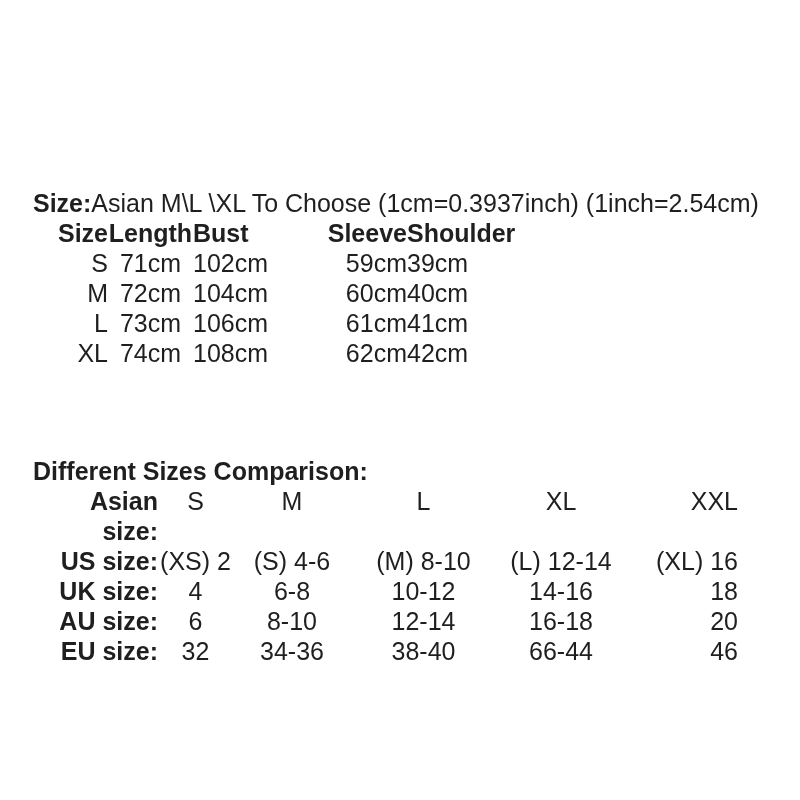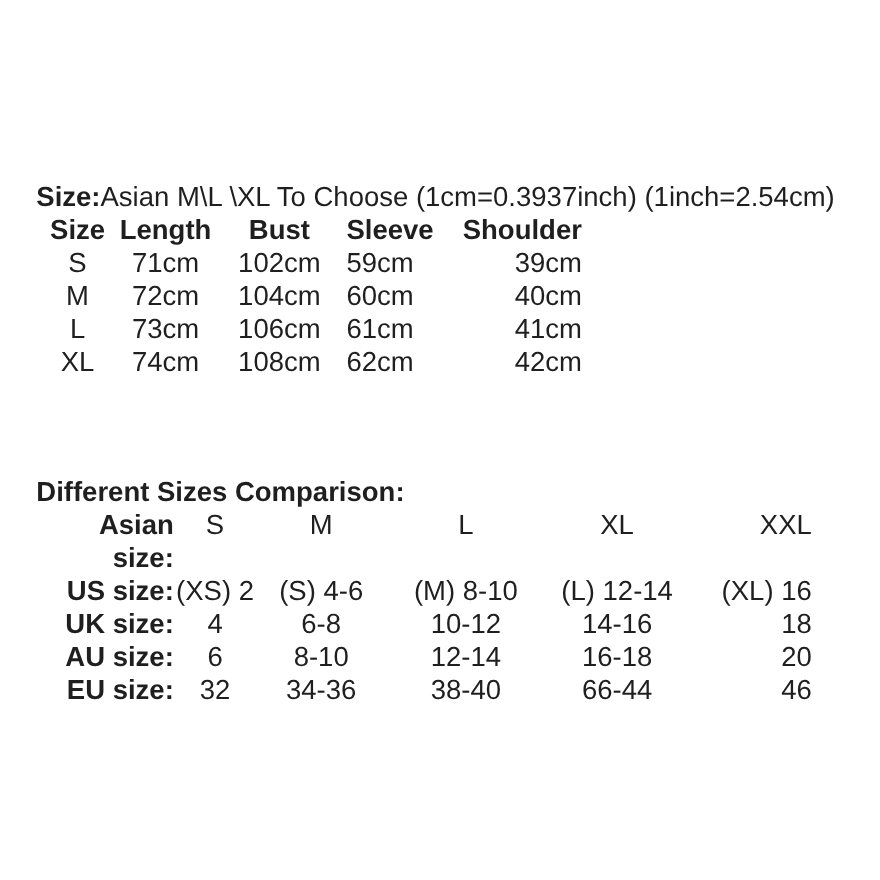--- a/index.html
+++ b/index.html
@@ -13,32 +13,32 @@
     position: relative;
     overflow: hidden;
     font-family: "Liberation Sans", sans-serif;
     font-size: 25px;
     line-height: 30px;
     color: #1f1f1f;
   }
   .sheet {
     position: absolute;
     left: 33px;
-    top: 164px;
+    top: 188px;
   }
   .row { display: flex; }
   .b { font-weight: bold; }
   .spacer { height: 88px; }
 
   
-  .m0 { width: 75px;  text-align: center; }
+  .m0 { width: 75px;  text-align: right; }
   .m1 { width: 85px;  text-align: center; }
-  .m2 { width: 122px; text-align: center; }
-  .m3 { width: 92px;  text-align: left; }
-  .m4 { width: 122px; text-align: right; }
+  .m2 { width: 122px; }
+  .m3 { width: 92px;  text-align: right; }
+  .m4 { width: 122px; text-align: left; }
 
   
   .k0 { width: 125px; text-align: right; }
   .k1 { width: 75px;  text-align: center; }
   .k2 { width: 118px; text-align: center; }
   .k3 { width: 145px; text-align: center; }
   .k4 { width: 130px; text-align: center; }
   .k5 { width: 112px; text-align: right; }
 </style>
 </head>

